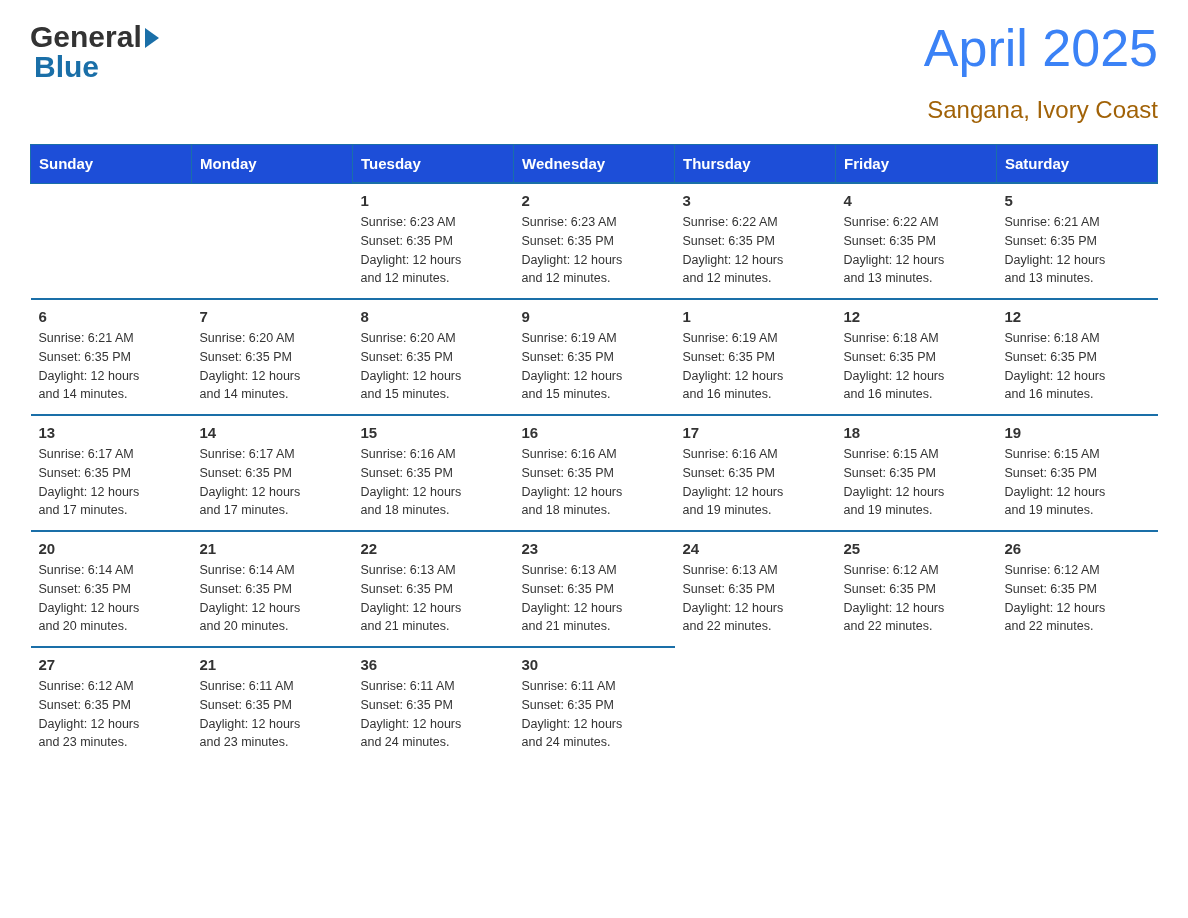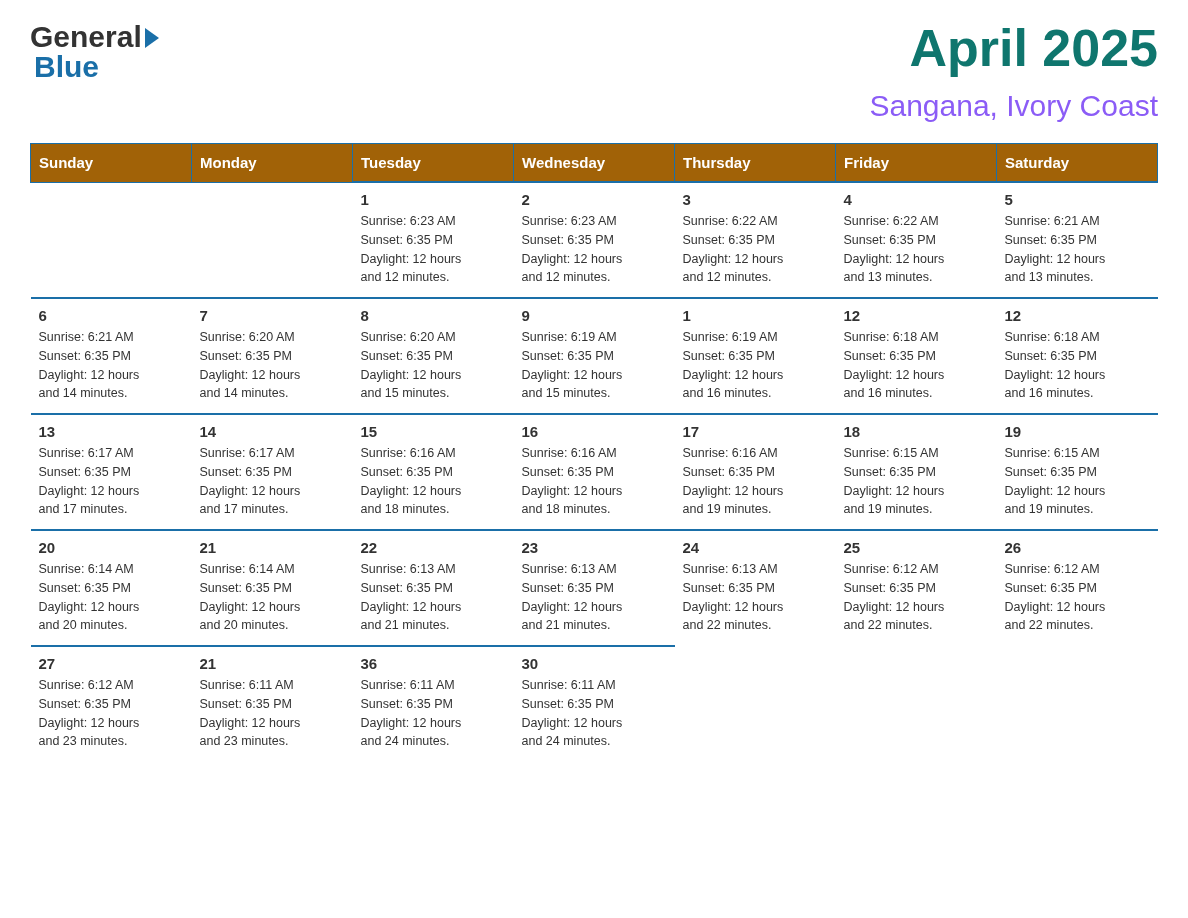--- a/index.html
+++ b/index.html
@@ -15,36 +15,36 @@
       display: flex;
       justify-content: space-between;
       align-items: flex-start;
       margin-bottom: 20px;
     }
     .title-section {
       text-align: right;
     }
     .title-section h1 {
       font-size: 52px;
-      font-weight: bold;
-      color: #0f766e;
+      font-weight: normal;
+      color: #3b82f6;
       line-height: 1.1;
     }
     .title-section .subtitle {
-      font-size: 30px;
-      color: #8b5cf6;
-      margin-top: 12px;
+      font-size: 24px;
+      color: #a16207;
+      margin-top: 19px;
     }
     .calendar {
       width: 100%;
       border-collapse: collapse;
       table-layout: fixed;
     }
     .calendar thead tr th {
-      background-color: #a16207;
+      background-color: #1d4ed8;
       color: #fff;
       font-size: 15px;
       font-weight: bold;
       padding: 10px 8px;
       text-align: left;
       border: 1px solid #1a6fa8;
     }
     .calendar tbody tr td {
       vertical-align: top;
       padding: 8px 8px 10px 8px;

